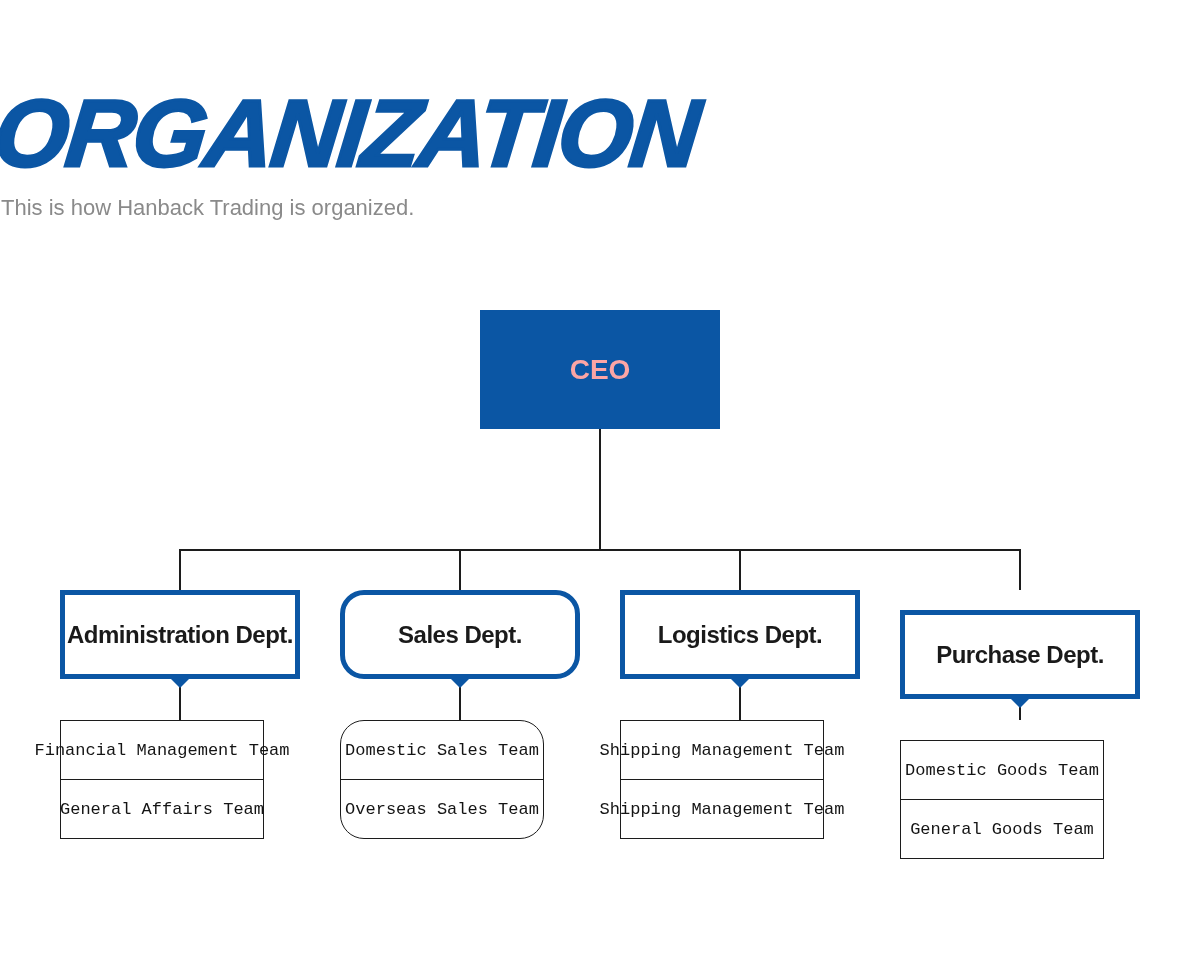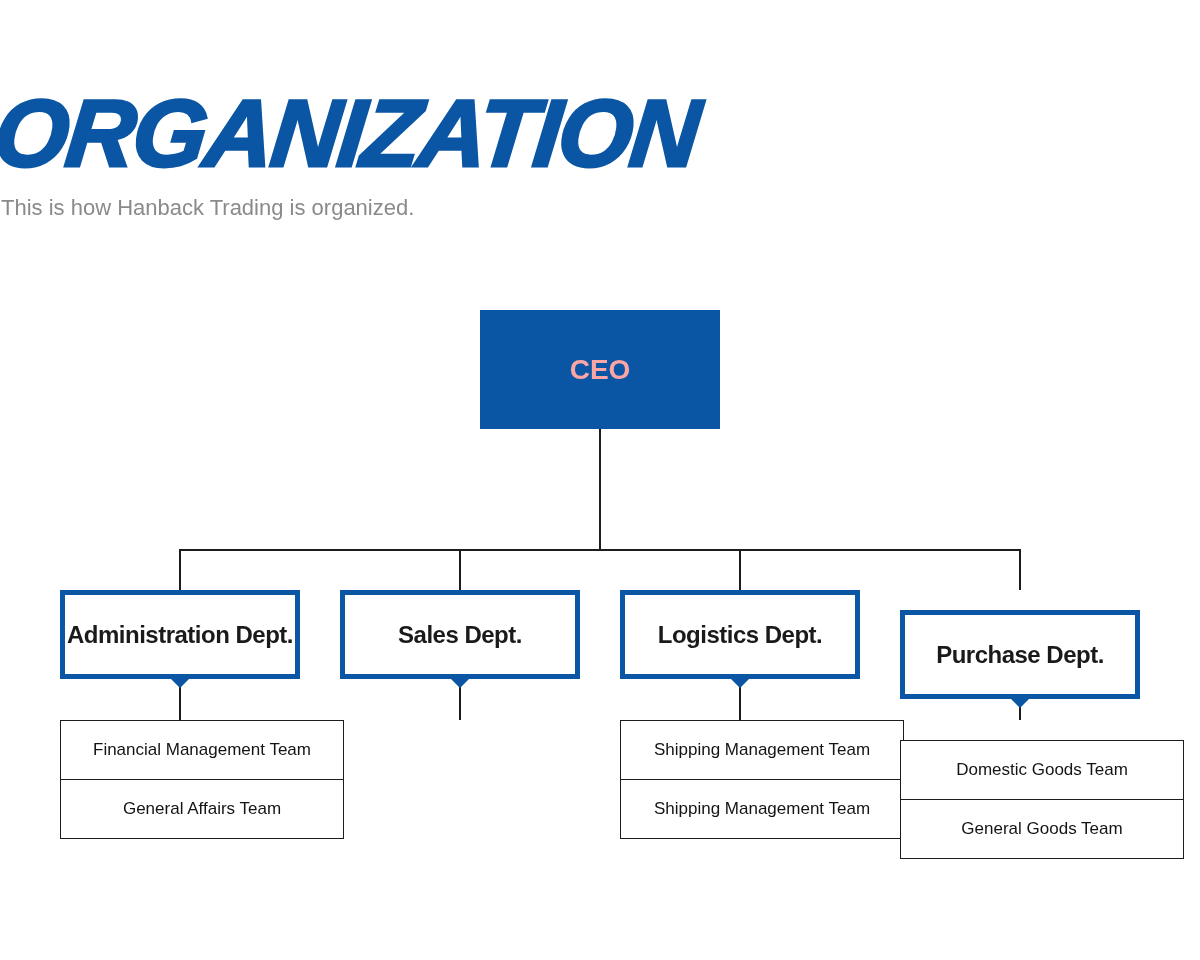--- a/index.html
+++ b/index.html
@@ -65,34 +65,35 @@
   .notch{
     position:absolute;left:50%;bottom:-14px;
     transform:translateX(-50%);
     width:0;height:0;
     border-left:9px solid transparent;
     border-right:9px solid transparent;
     border-top:9px solid var(--brand);
   }
   .teams{
     position:absolute;top:720px;
-    width:284px;height:119px;
+    width:204px;height:119px;
     box-sizing:border-box;
     border:1px solid var(--line);
     background:#fff;
+    font-family:Liberation Mono, monospace;
   }
   .team{
     height:58px;
     display:flex;align-items:center;justify-content:center;
     font-size:17px;color:#141414;
     white-space:nowrap;
   }
   .team:first-child{border-bottom:1px solid var(--line);}
   .col1{left:60px;}
-  .col2{left:340px;}
+  .col2{left:340px;border-radius:24px;}
   .col3{left:620px;}
   .col4{left:900px;margin-top:20px;}
 </style>
 </head>
 <body>
 
 <div class="page">
 
   <h1 class="title">ORGANIZATION</h1>
   <p class="subtitle">This is how Hanback Trading is organized.</p>
@@ -128,20 +129,24 @@
     </div>
     <div class="dept col4">
       <span class="dept-label">Purchase Dept.</span>
       <i class="notch"></i>
     </div>
 
     <div class="teams col1">
       <div class="team">Financial Management Team</div>
       <div class="team">General Affairs Team</div>
     </div>
+    <div class="teams col2">
+      <div class="team">Domestic Sales Team</div>
+      <div class="team">Overseas Sales Team</div>
+    </div>
     <div class="teams col3">
       <div class="team">Shipping Management Team</div>
       <div class="team">Shipping Management Team</div>
     </div>
     <div class="teams col4">
       <div class="team">Domestic Goods Team</div>
       <div class="team">General Goods Team</div>
     </div>
 
   </div>

